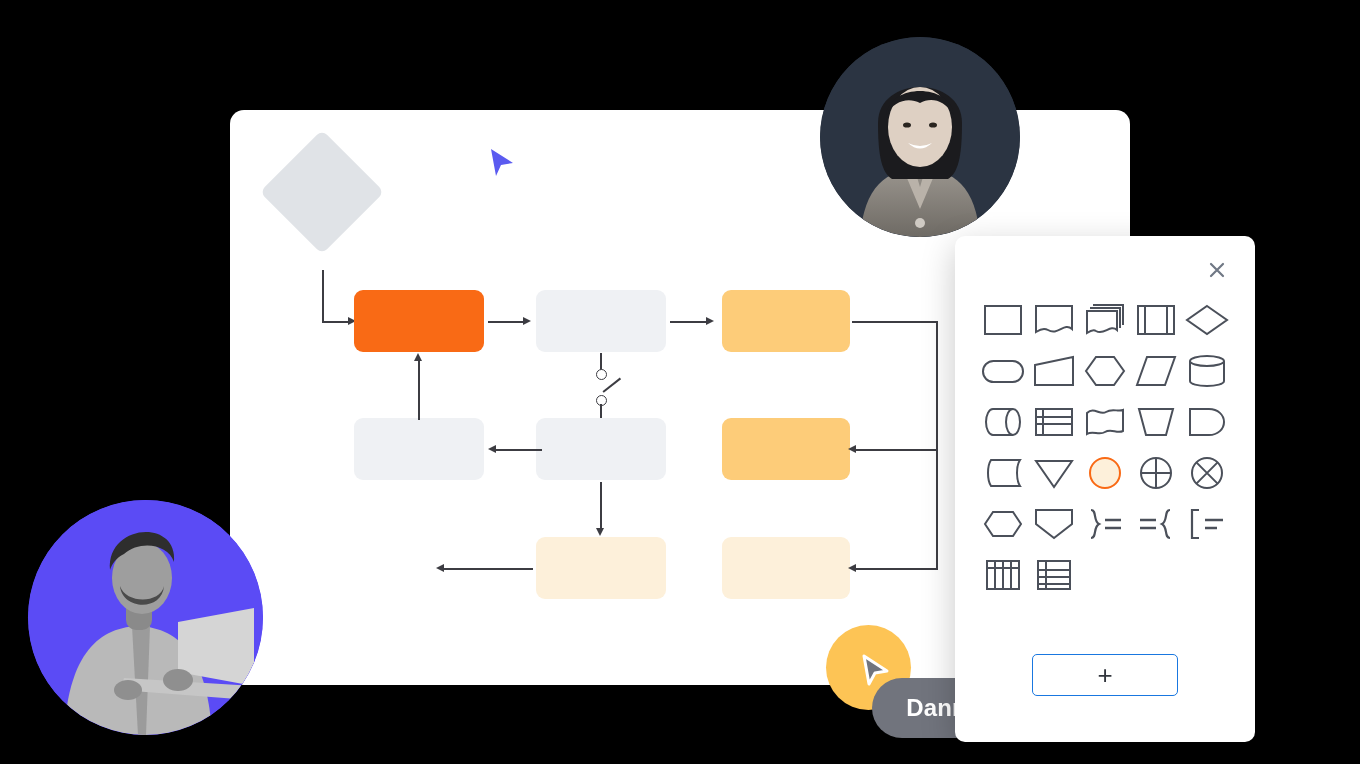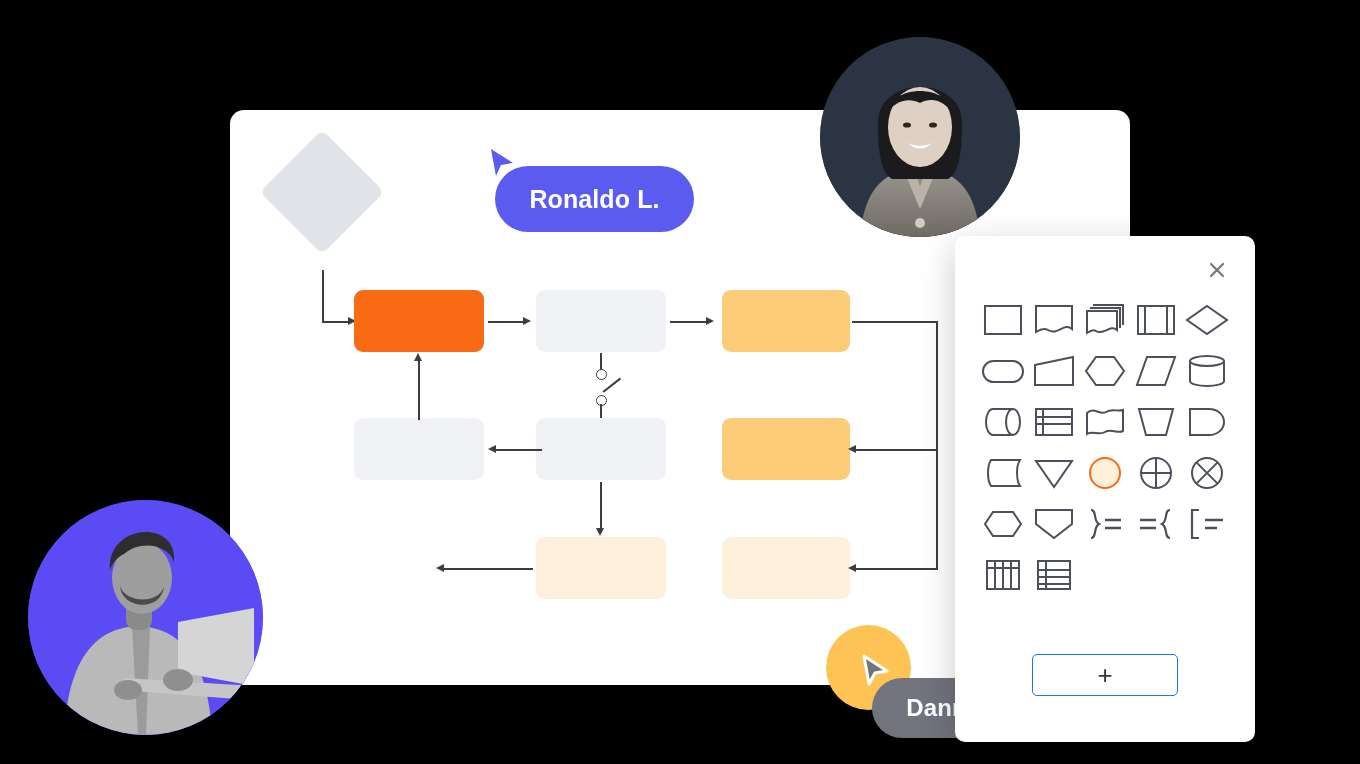--- a/index.html
+++ b/index.html
@@ -204,23 +204,20 @@
     <svg width="32" height="34" viewBox="0 0 32 34">
       <path d="M4 2 L27 17 L15 19 L9 30 Z" fill="#71747d" stroke="#ffffff" stroke-width="3" stroke-linejoin="round"></path>
     </svg>
   </div>
 
   <div class="cursor" style="left:488px;top:147px;">
     <svg width="30" height="32" viewBox="0 0 30 32">
       <path d="M3 2 L25 16 L13 18 L8 29 Z" fill="#5b5bf0"></path>
     </svg>
   </div>
-  <div class="pill pill-ronaldo">
-    <span>Ronaldo L.</span>
-  </div>
 
   <div class="pill pill-danny">
     <span>Danny M.</span>
   </div>
 
   <div class="panel">
 
     <div class="panel-close">
       <svg width="20" height="20" viewBox="0 0 20 20">
         <path d="M4 4 L16 16 M16 4 L4 16" stroke="#707885" stroke-width="2.2" stroke-linecap="round"></path>

